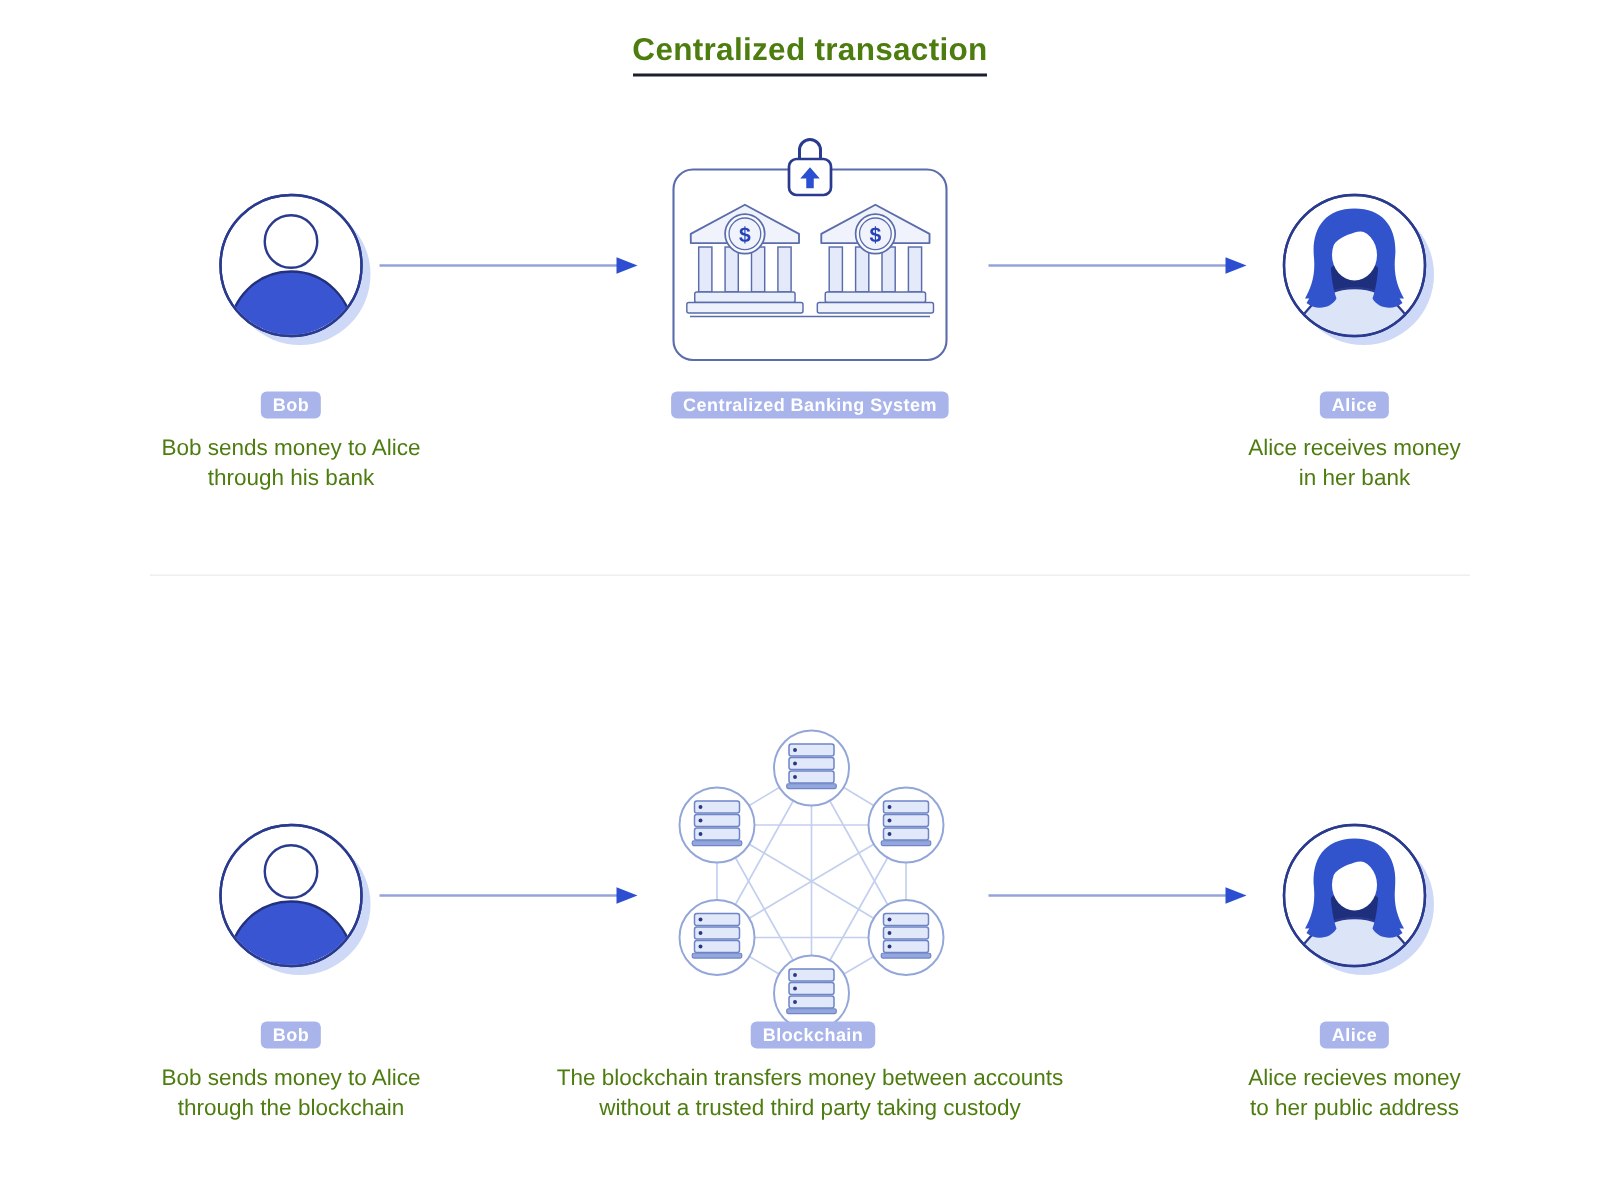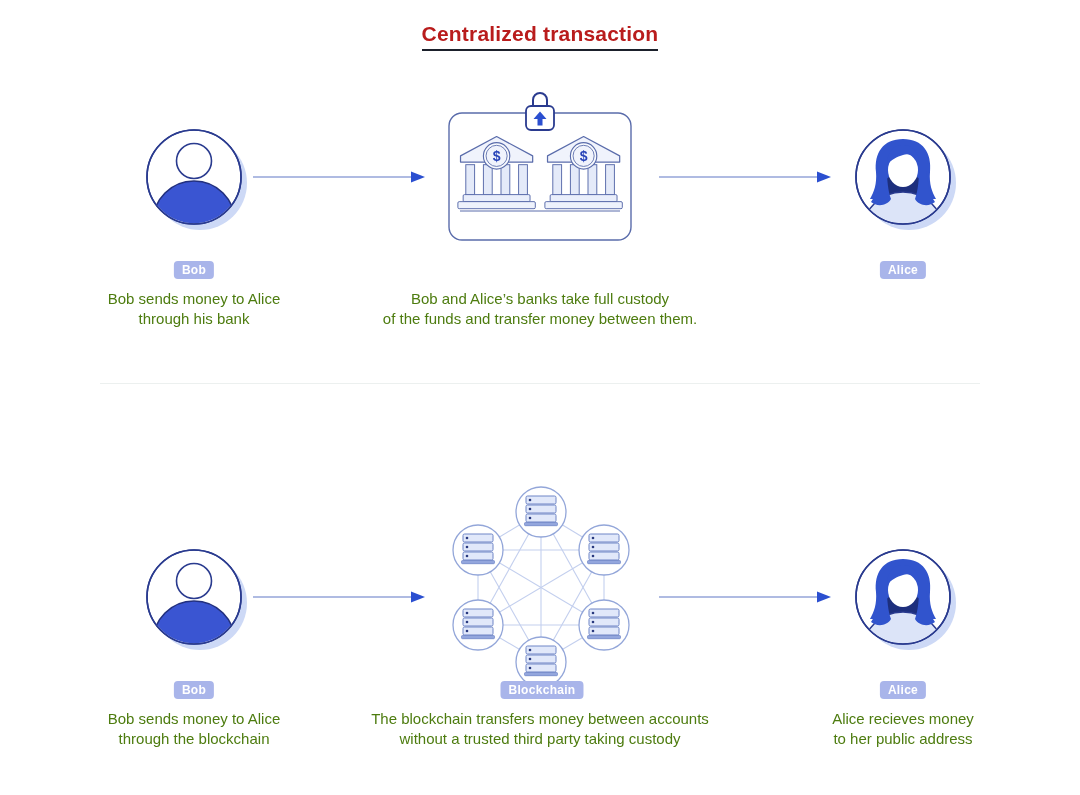--- a/index.html
+++ b/index.html
@@ -2,21 +2,21 @@
 <html><head>
 <meta charset="utf-8">
 <style>
   html,body{margin:0;padding:0;background:#ffffff;}
   .stage{
     position:relative;width:1080px;height:795px;background:#ffffff;overflow:hidden;
     font-family:"Liberation Sans", sans-serif;color:#20242e;
   }
   .title-wrap{position:absolute;left:0;width:1080px;text-align:center;}
   .title{
-    display:inline-block;font-size:21px;font-weight:bold;color:#b91c1c;
+    display:inline-block;font-size:21px;font-weight:bold;color:#4d7c0f;
     border-bottom:2.5px solid #1b202b;padding-bottom:3px;letter-spacing:.2px;
   }
   .badge{
     position:absolute;transform:translateX(-50%);
     background:#a9b5ea;color:#ffffff;font-size:12px;font-weight:bold;
     line-height:18px;height:18px;padding:0 8px;border-radius:4px;
     letter-spacing:.3px;white-space:nowrap;z-index:5;
   }
   .caption{
     position:absolute;transform:translateX(-50%);
@@ -97,26 +97,27 @@
       <ellipse cx="54" cy="45" rx="15" ry="17" fill="#ffffff"></ellipse>
       <path d="M38 41 C38 26 45 20 54 20 C65 20 70 28 70 41 C66 30 60 28 54 30 C48 32 42 34 38 41 Z" fill="#3154cd"></path>
       <circle cx="54" cy="108" r="41" fill="#dce4f8" stroke="#2a3b8f" stroke-width="1.6"></circle>
       <path d="M31 46 C29 58 27 70 22 77 C28 82 38 81 42 74 C39 66 38 54 38 46 Z" fill="#3154cd"></path>
       <path d="M77 46 C79 58 81 70 86 77 C80 82 70 81 66 74 C69 66 70 54 70 46 Z" fill="#3154cd"></path>
     </g>
     <circle cx="54" cy="52" r="47" fill="none" stroke="#2a3b8f" stroke-width="1.6"></circle>
   </svg>
 
   <div class="badge" style="left:194px;top:261px">Bob</div>
+  <div class="badge" style="left:540px;top:261px">Centralized Banking System</div>
   <div class="badge" style="left:903px;top:261px">Alice</div>
 
   <div class="caption" style="left:194px;top:289px;width:300px">Bob sends money to Alice
 through his bank</div>
-  <div class="caption" style="left:540px;top:289px;width:500px">Bob and Alice’s banks take full custody
-of the funds and transfer money between them.</div>
+  <div class="caption" style="left:903px;top:289px;width:260px">Alice receives money
+in her bank</div>
 
   <div class="divider"></div>
 
 
   <svg class="abs" style="left:140px;top:545px" width="110" height="110" viewBox="0 0 110 110">
     <circle cx="60" cy="58" r="47" fill="#cdd9f6"></circle>
     <clipPath id="clipB2">
         <circle cx="54" cy="52" r="46.2"></circle>
       </clipPath>
     <circle cx="54" cy="52" r="47" fill="#ffffff" stroke="#2a3b8f" stroke-width="1.6"></circle>

